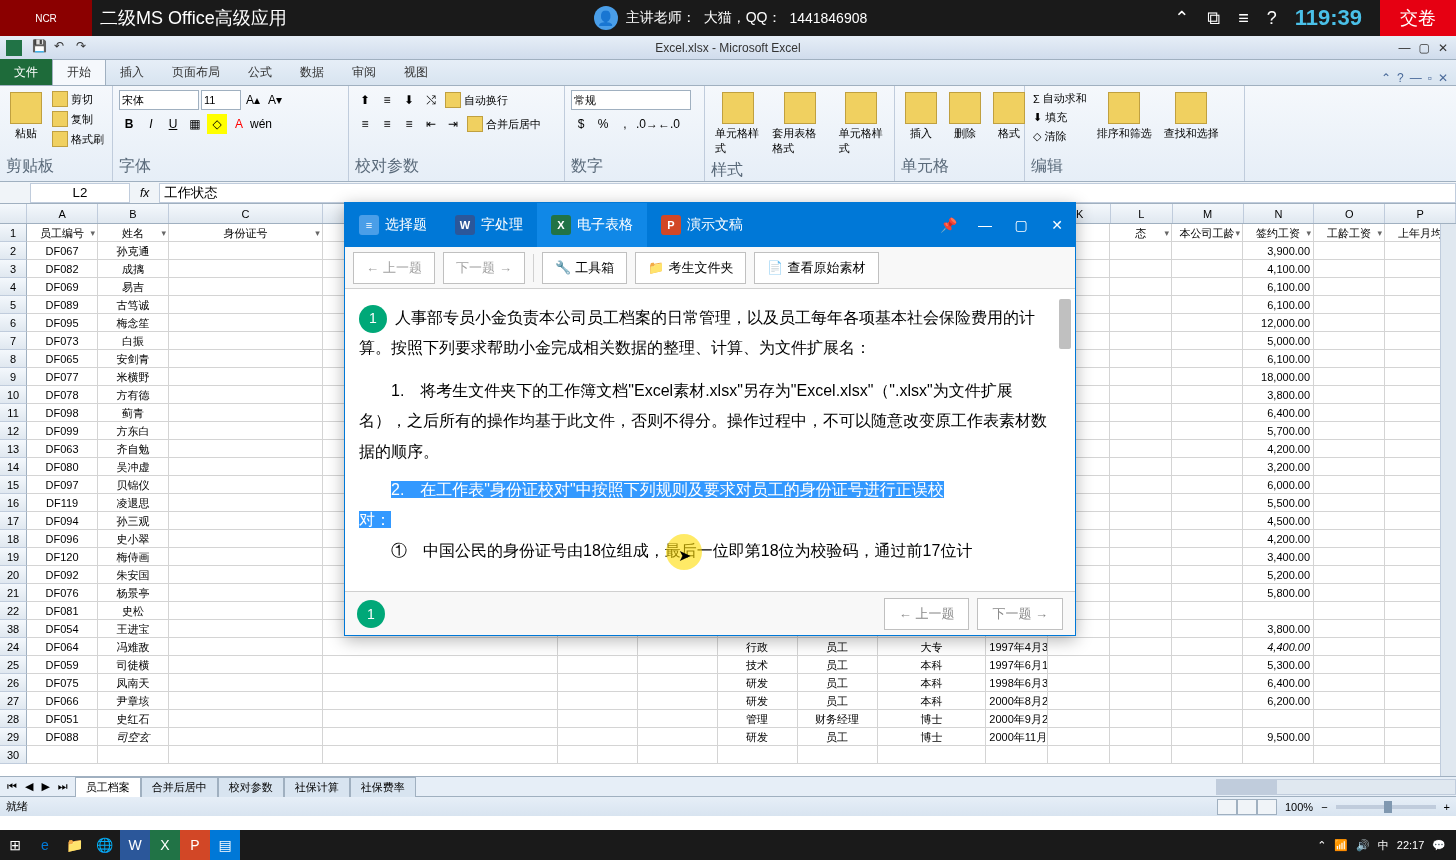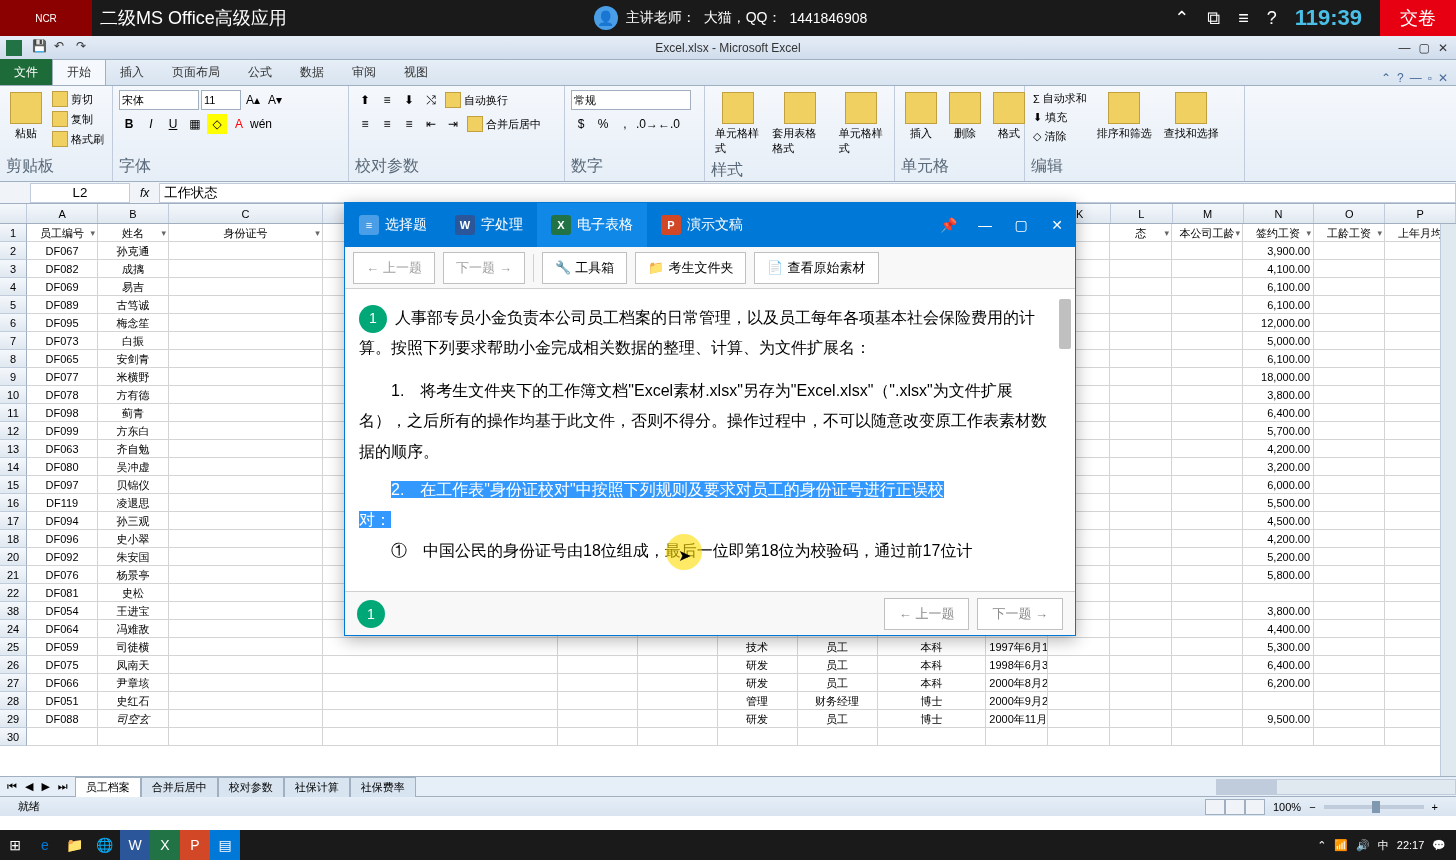--- a/index.html
+++ b/index.html
@@ -70,21 +70,21 @@
 
 .sheet-bar { height: 20px; background: #e6eef7; display: flex; align-items: center; font-size: 11px; border-top: 1px solid #a0b0c0; }
 .sheet-nav { display: flex; gap: 2px; padding: 0 4px; }
 .sheet-nav span { cursor: pointer; padding: 0 3px; }
 .sheet-tab { padding: 2px 10px; background: #fff; border: 1px solid #a0b0c0; border-bottom: none; cursor: pointer; }
 .sheet-tab.inactive { background: #d8e4f0; }
 .hscroll { margin-left: auto; width: 240px; height: 16px; background: #e0e8f0; border: 1px solid #c0ccdc; position: relative; }
 .hscroll-thumb { position: absolute; left: 0; width: 60px; height: 14px; background: #c0ccdc; }
 
 
-.status-bar { height: 20px; background: linear-gradient(#e6eef7, #d8e4f0); display: flex; align-items: center; font-size: 11px; padding: 0 18px; border-top: 1px solid #a0b0c0; }
+.status-bar { height: 20px; background: linear-gradient(#e6eef7, #d8e4f0); display: flex; align-items: center; font-size: 11px; padding: 0 6px; border-top: 1px solid #a0b0c0; }
 .status-right { margin-left: auto; display: flex; align-items: center; gap: 8px; }
 .view-btns { display: flex; }
 .view-btn { width: 20px; height: 16px; border: 1px solid #a0b0c0; background: #f0f4f8; cursor: pointer; }
 .zoom-slider { width: 100px; height: 4px; background: #c0ccdc; position: relative; }
 .zoom-thumb { position: absolute; left: 48px; top: -4px; width: 8px; height: 12px; background: #8098b0; }
 
 
 .taskbar { position: absolute; bottom: 0; left: 0; right: 0; height: 30px; background: #1a1a1a; display: flex; align-items: center; }
 .task-item { width: 30px; height: 30px; display: flex; align-items: center; justify-content: center; cursor: pointer; color: #fff; font-size: 14px; }
 .tray { margin-left: auto; display: flex; align-items: center; gap: 8px; color: #fff; padding-right: 10px; font-size: 11px; }
@@ -700,20 +700,39 @@
         <div class="cell ctr" style="width: 120px;"></div>
         <div class="cell rt" style="width: 68px;"></div>
         <div class="cell" style="width: 68px;"></div>
         <div class="cell" style="width: 68px;"></div>
         <div class="cell" style="width: 78px;"></div>
         <div class="cell rt" style="width: 78px;">4,200.00</div>
         <div class="cell" style="width: 78px;"></div>
         <div class="cell rt" style="width: 78px;"></div>
       </div>
       <div class="grid-row">
+        <div class="row-h">19</div>
+        <div class="cell ctr" style="width: 78px;">DF120</div>
+        <div class="cell ctr" style="width: 78px;">梅侍画</div>
+        <div class="cell" style="width: 170px;"></div>
+        <div class="cell" style="width: 260px;"></div>
+        <div class="cell" style="width: 88px;"></div>
+        <div class="cell" style="width: 88px;"></div>
+        <div class="cell ctr" style="width: 88px;"></div>
+        <div class="cell ctr" style="width: 88px;"></div>
+        <div class="cell ctr" style="width: 120px;"></div>
+        <div class="cell rt" style="width: 68px;"></div>
+        <div class="cell" style="width: 68px;"></div>
+        <div class="cell" style="width: 68px;"></div>
+        <div class="cell" style="width: 78px;"></div>
+        <div class="cell rt" style="width: 78px;">3,400.00</div>
+        <div class="cell" style="width: 78px;"></div>
+        <div class="cell rt" style="width: 78px;"></div>
+      </div>
+      <div class="grid-row">
         <div class="row-h">20</div>
         <div class="cell ctr" style="width: 78px;">DF092</div>
         <div class="cell ctr" style="width: 78px;">朱安国</div>
         <div class="cell" style="width: 170px;"></div>
         <div class="cell" style="width: 260px;"></div>
         <div class="cell" style="width: 88px;"></div>
         <div class="cell" style="width: 88px;"></div>
         <div class="cell ctr" style="width: 88px;"></div>
         <div class="cell ctr" style="width: 88px;"></div>
         <div class="cell ctr" style="width: 120px;"></div>
@@ -790,21 +809,21 @@
         <div class="cell" style="width: 260px;"></div>
         <div class="cell" style="width: 88px;"></div>
         <div class="cell" style="width: 88px;"></div>
         <div class="cell ctr" style="width: 88px;">行政</div>
         <div class="cell ctr" style="width: 88px;">员工</div>
         <div class="cell ctr" style="width: 120px;">大专</div>
         <div class="cell rt" style="width: 68px;">1997年4月3日</div>
         <div class="cell" style="width: 68px;"></div>
         <div class="cell" style="width: 68px;"></div>
         <div class="cell" style="width: 78px;"></div>
-        <div class="cell rt" style="width: 78px;">4,400.00</div>
+        <div class="cell rt" style="width: 78px; font-style: italic;">4,400.00</div>
         <div class="cell" style="width: 78px;"></div>
         <div class="cell rt" style="width: 78px;"></div>
       </div>
       <div class="grid-row">
         <div class="row-h">25</div>
         <div class="cell ctr" style="width: 78px;">DF059</div>
         <div class="cell ctr" style="width: 78px;">司徒横</div>
         <div class="cell" style="width: 170px;"></div>
         <div class="cell" style="width: 260px;"></div>
         <div class="cell" style="width: 88px;"></div>

